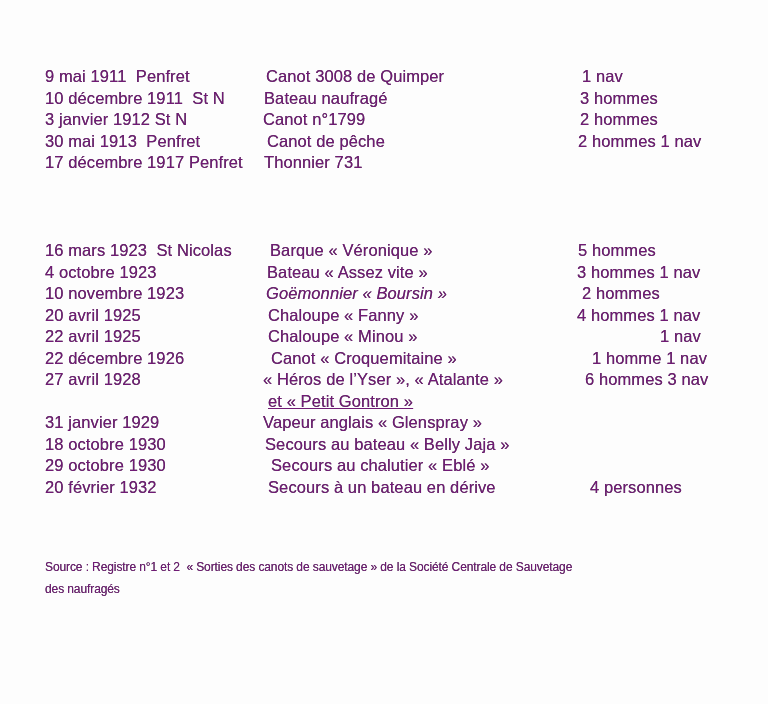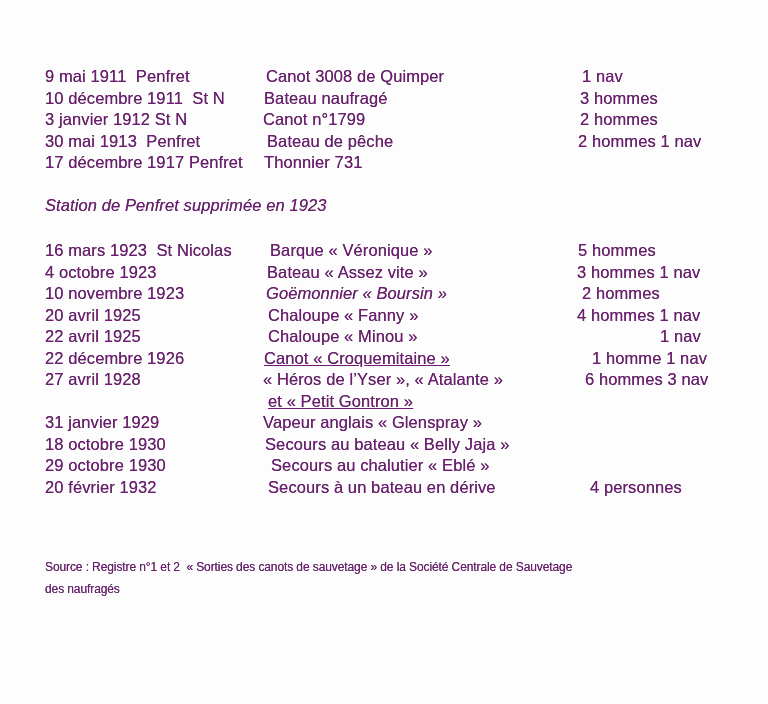--- a/index.html
+++ b/index.html
@@ -53,33 +53,32 @@
 </style>
 </head>
 <body>
 
 <div class="page">
 
   <div class="tbl" id="section1">
       <div class="row"><div class="cell">9 mai 1911  Penfret</div><div class="cell" style="margin-left: 3px;">Canot 3008 de Quimper</div><div class="cell" style="margin-left: 4px;">1 nav</div></div>
       <div class="row"><div class="cell">10 décembre 1911  St N</div><div class="cell" style="margin-left: 1px;">Bateau naufragé</div><div class="cell" style="margin-left: 2px;">3 hommes</div></div>
       <div class="row"><div class="cell">3 janvier 1912 St N</div><div class="cell">Canot n°1799</div><div class="cell" style="margin-left: 2px;">2 hommes</div></div>
-      <div class="row"><div class="cell">30 mai 1913  Penfret</div><div class="cell" style="margin-left: 4px;">Bateau de pêche</div><div class="cell">2 hommes 1 nav</div></div>
+      <div class="row"><div class="cell">30 mai 1913  Penfret</div><div class="cell" style="margin-left: 4px;">Canot de pêche</div><div class="cell">2 hommes 1 nav</div></div>
       <div class="row"><div class="cell">17 décembre 1917 Penfret</div><div class="cell" style="margin-left: 1px;">Thonnier 731</div><div class="cell"></div></div>
     </div>
 
-  <div id="heading">Station de Penfret supprimée en 1923</div>
 
   <div class="tbl" id="section2">
       <div class="row"><div class="cell">16 mars 1923  St Nicolas</div><div class="cell" style="margin-left: 7px;">Barque « Véronique »</div><div class="cell">5 hommes</div></div>
       <div class="row"><div class="cell">4 octobre 1923</div><div class="cell" style="margin-left: 4px;">Bateau « Assez vite »</div><div class="cell" style="margin-left: -1px;">3 hommes 1 nav</div></div>
       <div class="row"><div class="cell">10 novembre 1923</div><div class="cell" style="margin-left: 3px; font-style: italic;">Goëmonnier « Boursin »</div><div class="cell" style="margin-left: 4px;">2 hommes</div></div>
       <div class="row"><div class="cell">20 avril 1925</div><div class="cell" style="margin-left: 5px;">Chaloupe « Fanny »</div><div class="cell" style="margin-left: -1px;">4 hommes 1 nav</div></div>
       <div class="row"><div class="cell">22 avril 1925</div><div class="cell" style="margin-left: 5px;">Chaloupe « Minou »</div><div class="cell" style="margin-left: 82px;">1 nav</div></div>
-      <div class="row"><div class="cell">22 décembre 1926</div><div class="cell" style="margin-left: 1px; text-decoration: underline;">Canot « Croquemitaine »</div><div class="cell" style="margin-left: 14px;">1 homme 1 nav</div></div>
+      <div class="row"><div class="cell">22 décembre 1926</div><div class="cell" style="margin-left: 8px;">Canot « Croquemitaine »</div><div class="cell" style="margin-left: 14px;">1 homme 1 nav</div></div>
       <div class="row"><div class="cell">27 avril 1928</div><div class="cell">« Héros de l’Yser », « Atalante »</div><div class="cell" style="margin-left: 7px;">6 hommes 3 nav</div></div>
       <div class="row"><div class="cell"></div><div class="cell" style="margin-left: 5px; text-decoration: underline;">et « Petit Gontron »</div><div class="cell"></div></div>
       <div class="row"><div class="cell">31 janvier 1929</div><div class="cell">Vapeur anglais « Glenspray »</div><div class="cell"></div></div>
       <div class="row"><div class="cell">18 octobre 1930</div><div class="cell" style="margin-left: 2px;">Secours au bateau « Belly Jaja »</div><div class="cell"></div></div>
       <div class="row"><div class="cell">29 octobre 1930</div><div class="cell" style="margin-left: 8px;">Secours au chalutier « Eblé »</div><div class="cell"></div></div>
       <div class="row"><div class="cell">20 février 1932</div><div class="cell" style="margin-left: 5px;">Secours à un bateau en dérive</div><div class="cell" style="margin-left: 12px;">4 personnes</div></div>
     </div>
 
   <div id="source">
     <div class="src-line">Source : Registre n°1 et 2  « Sorties des canots de sauvetage » de la Société Centrale de Sauvetage</div>

